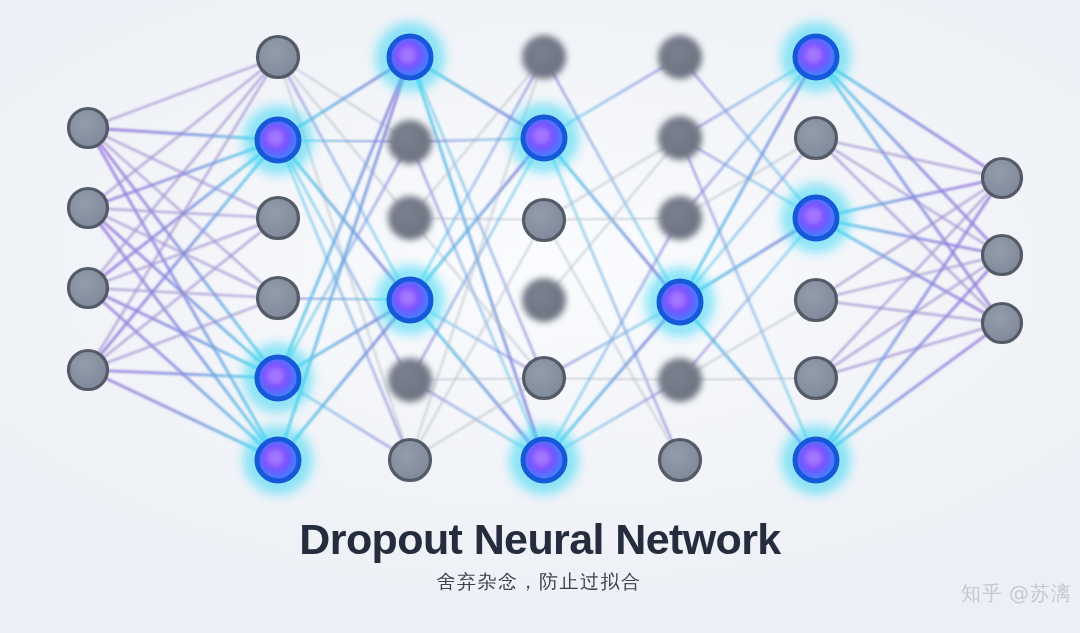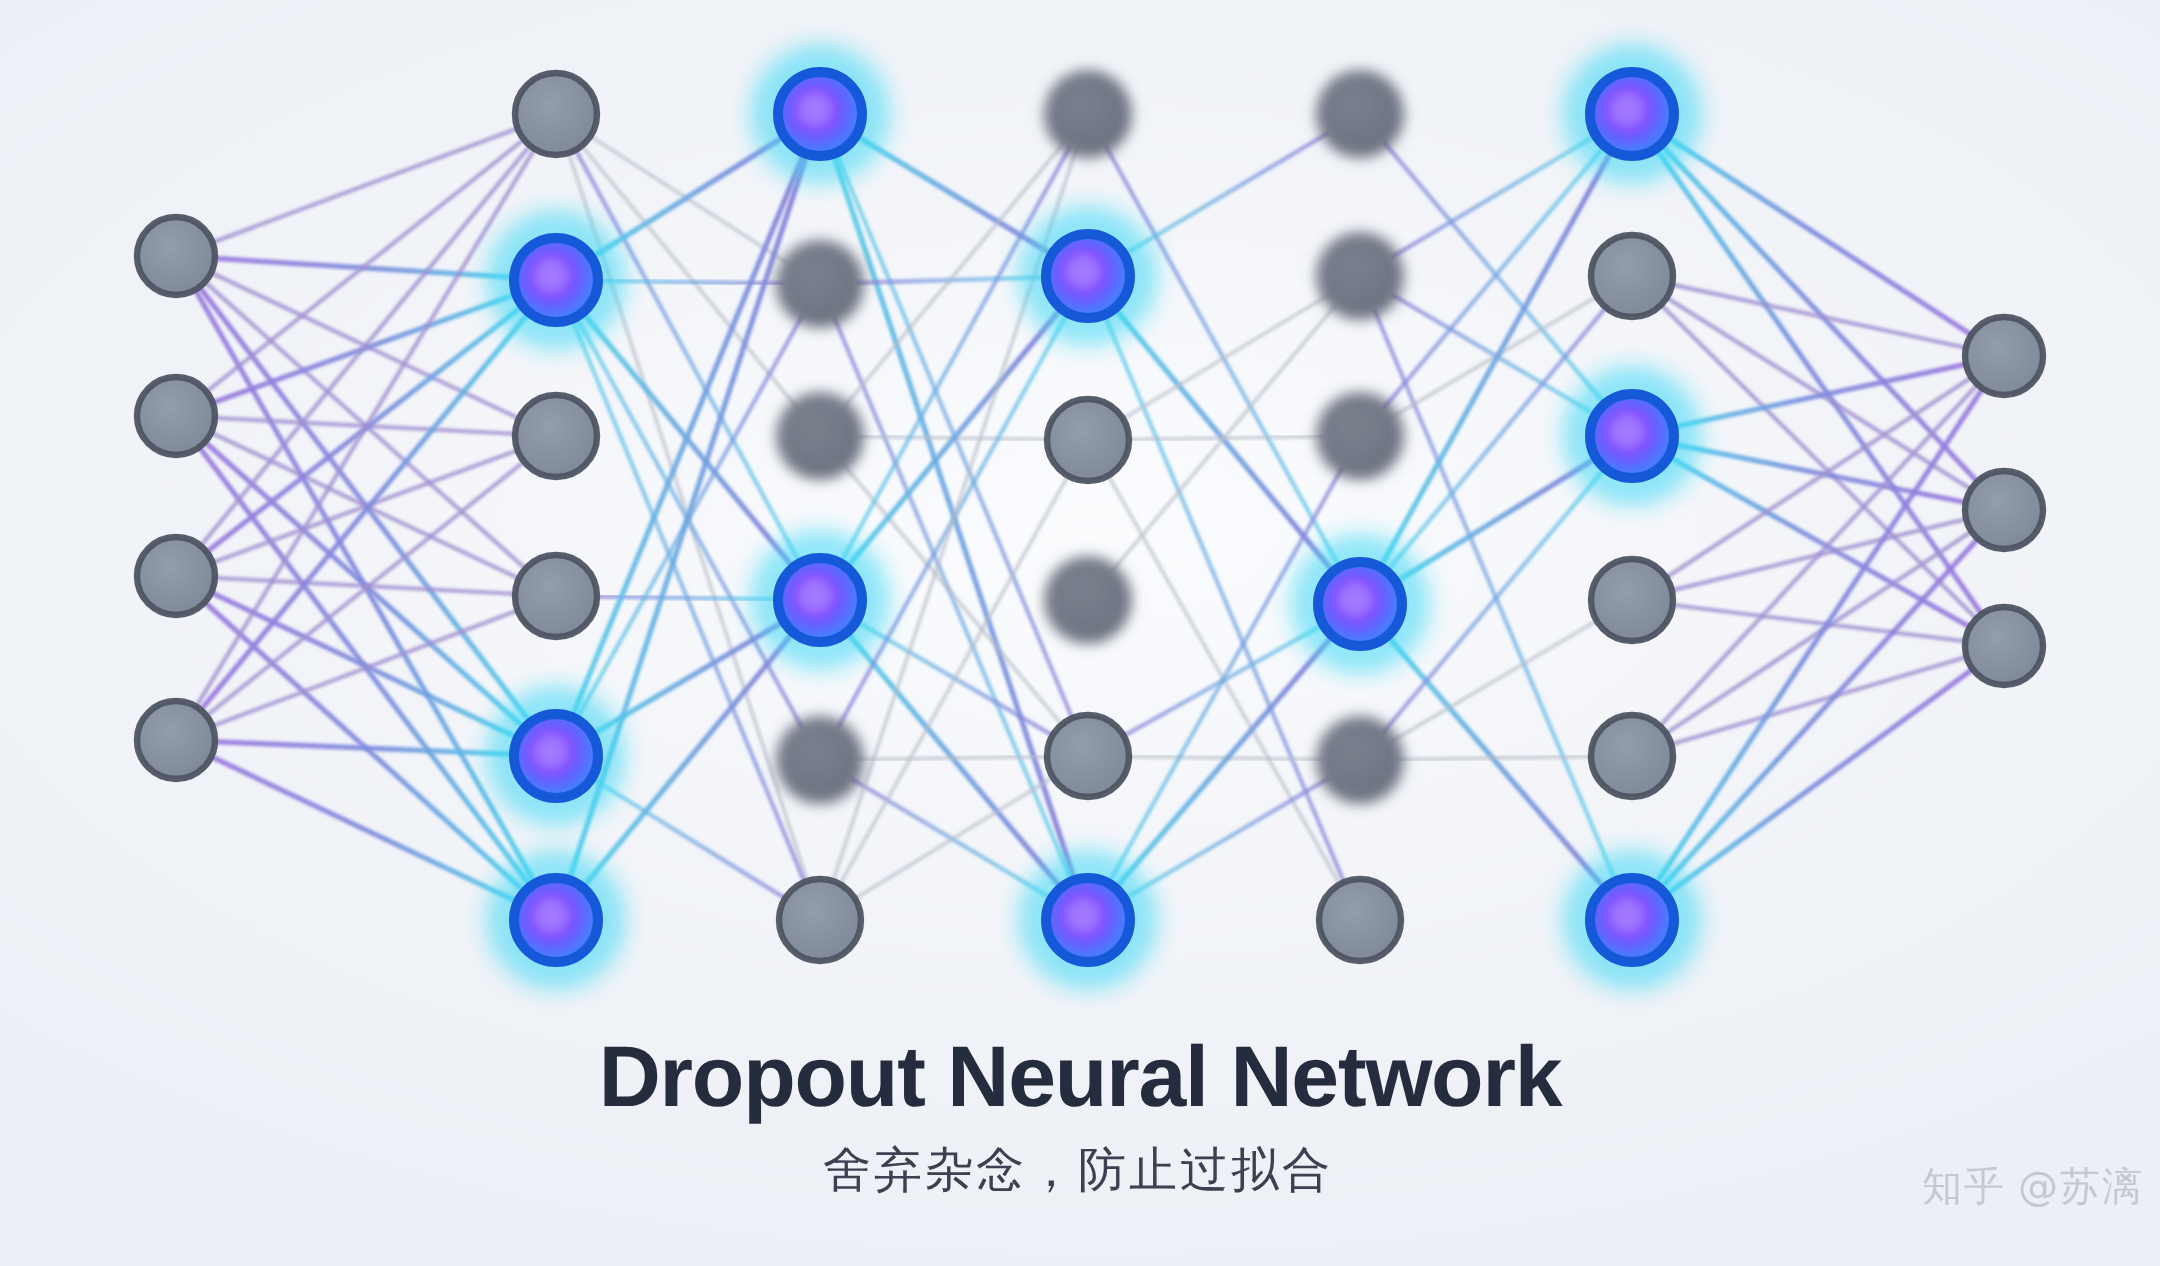--- a/index.html
+++ b/index.html
@@ -37,21 +37,21 @@
   .net-title {
     font-size: 43px;
     font-weight: bold;
     color: #252c3e;
     letter-spacing: -0.6px;
     line-height: 1.12;
     margin: 0;
     font-family: "Liberation Sans", "DejaVu Sans", sans-serif;
   }
   .net-subtitle {
-    font-size: 24px;
+    font-size: 19px;
     font-weight: normal;
     color: #3b4150;
     letter-spacing: 1.5px;
     line-height: 1.25;
     margin: 7px 2px 0 0;
     font-family: "DejaVu Sans", "Liberation Sans", sans-serif;
   }
   .watermark {
     position: absolute;
     right: 24px;

